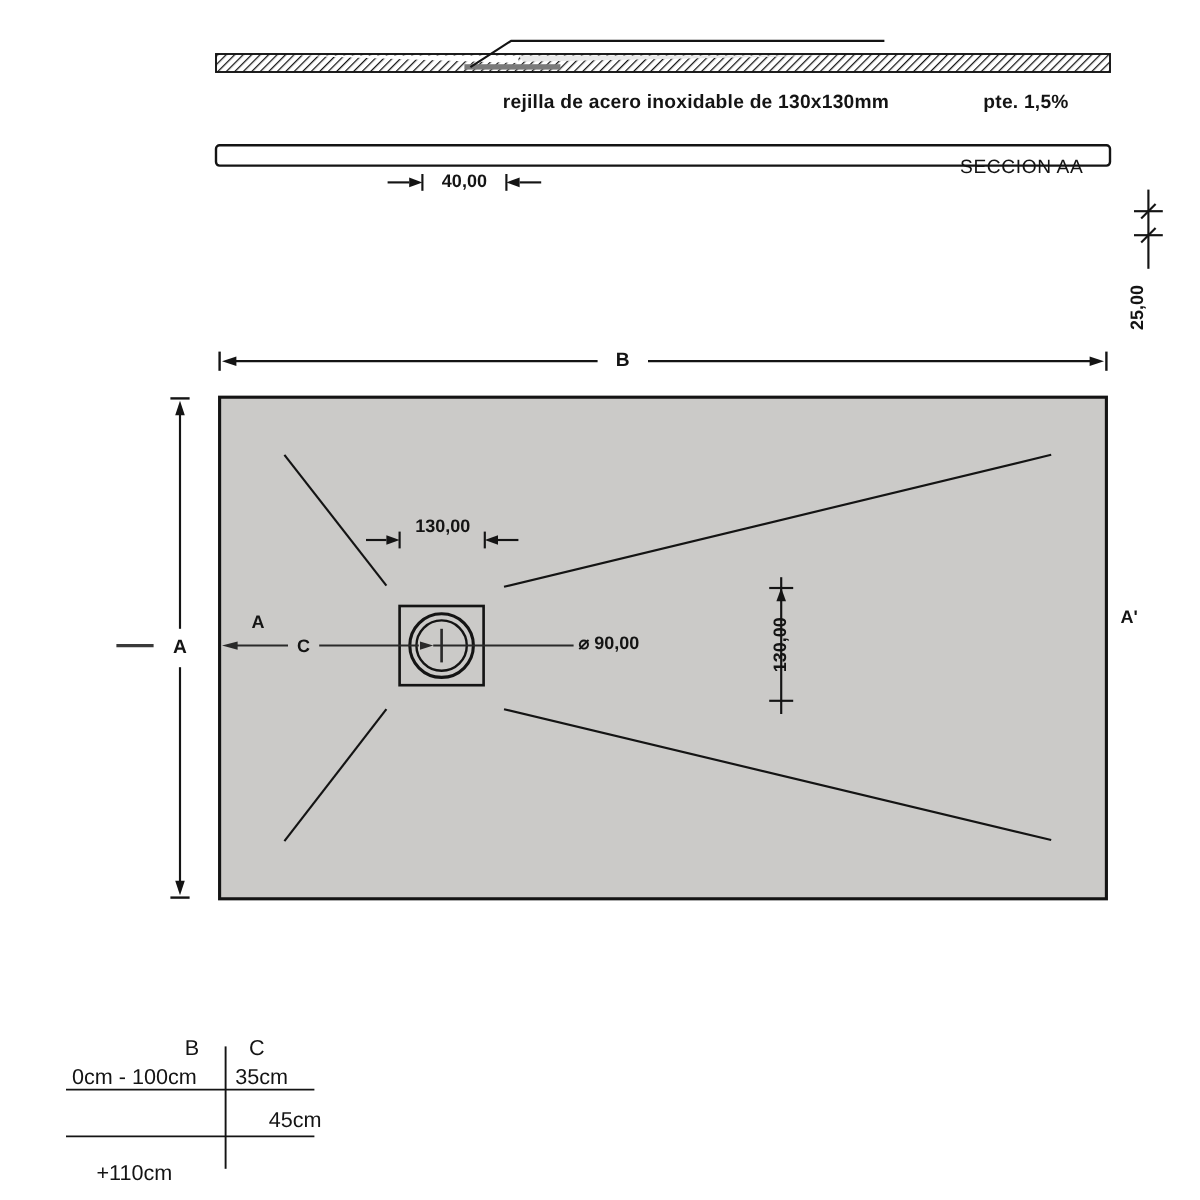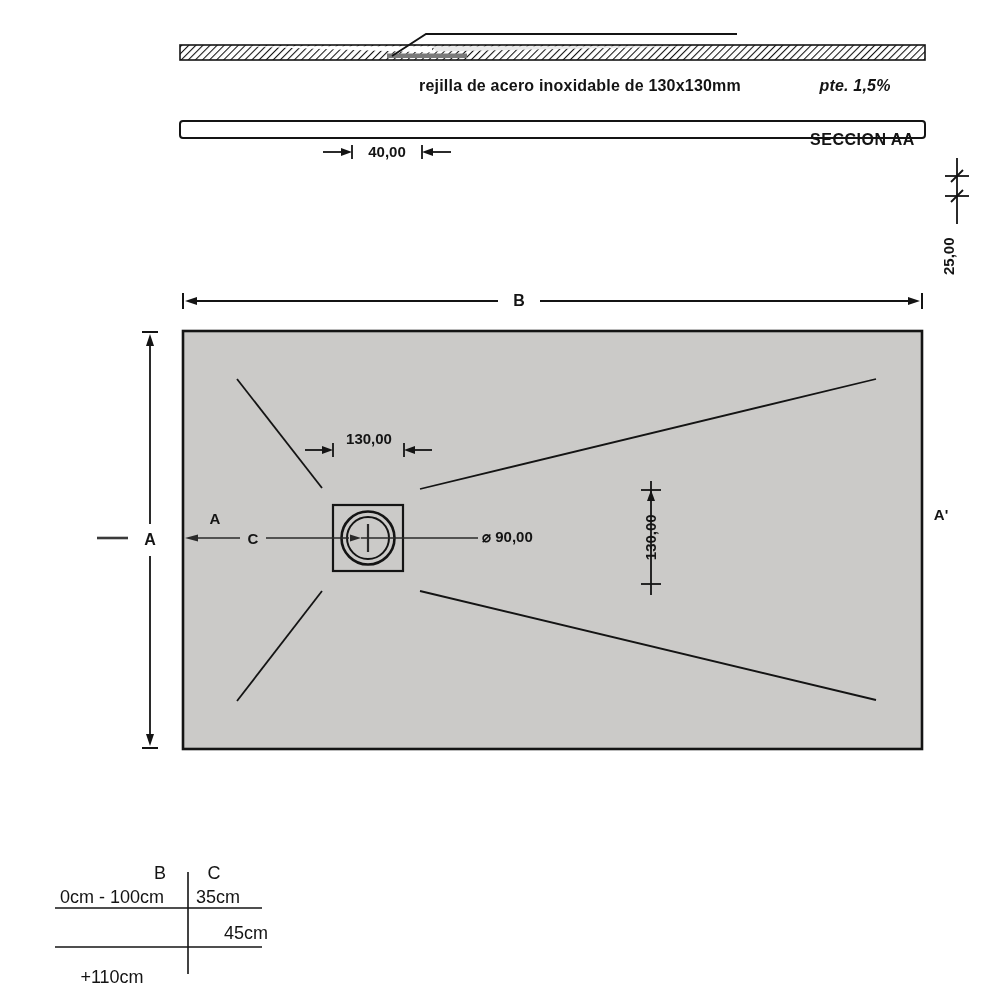--- a/index.html
+++ b/index.html
@@ -8,21 +8,21 @@
     font-family:"Liberation Sans",sans-serif;
   }
   #linework{position:absolute;left:0;top:0;}
   .t{
     position:absolute;color:#141414;white-space:nowrap;line-height:1.1;
     font-family:"Liberation Sans",sans-serif;
   }
   .dim{font-weight:700;font-size:15px;text-align:center;}
   .axis{font-weight:700;font-size:16px;text-align:center;}
   .note{font-weight:600;font-size:16px;text-align:center;letter-spacing:.2px;}
-  .viewlbl{font-weight:700;font-size:16px;text-align:center;letter-spacing:.5px;}
+  .viewlbl{font-weight:400;font-size:16px;text-align:left;letter-spacing:.5px;}
   .rot{transform:rotate(-90deg);transform-origin:center center;}
   .tbl{font-weight:400;font-size:18px;}
   .tbl-title{font-weight:400;font-size:19px;}
   .right{text-align:center;}
   .center{text-align:center;}
 </style>
 </head>
 <body>
 
 <div id="stage">
@@ -129,21 +129,21 @@
 
     <g stroke="#141414" stroke-width="1.6">
       <line x1="188" y1="872" x2="188" y2="974"></line>
       <line x1="55" y1="908" x2="262" y2="908"></line>
       <line x1="55" y1="947" x2="262" y2="947"></line>
     </g>
   </svg>
 
   <span class="t note" style="left:415px;top:77px;width:330px;">rejilla de acero inoxidable de 130x130mm</span>
 
-  <span class="t note" style="left:805px;top:77px;width:100px;font-style:italic;">pte. 1,5%</span>
+  <span class="t note" style="left:805px;top:77px;width:100px;">pte. 1,5%</span>
 
   <span class="t viewlbl" style="left:800px;top:131px;width:125px;">SECCION AA</span>
 
   <span class="t dim" style="left:355px;top:144px;width:64px;">40,00</span>
 
   <span class="t dim rot" style="left:917px;top:248px;width:64px;">25,00</span>
 
   <span class="t axis" style="left:505px;top:292px;width:28px;">B</span>
 
   <span class="t axis" style="left:136px;top:531px;width:28px;">A</span>

